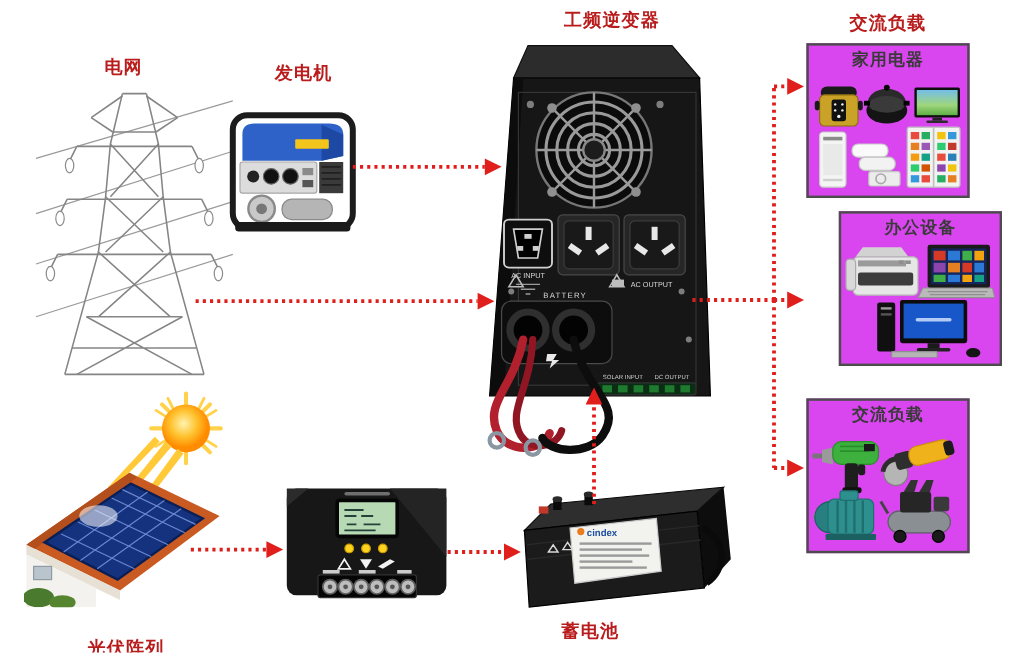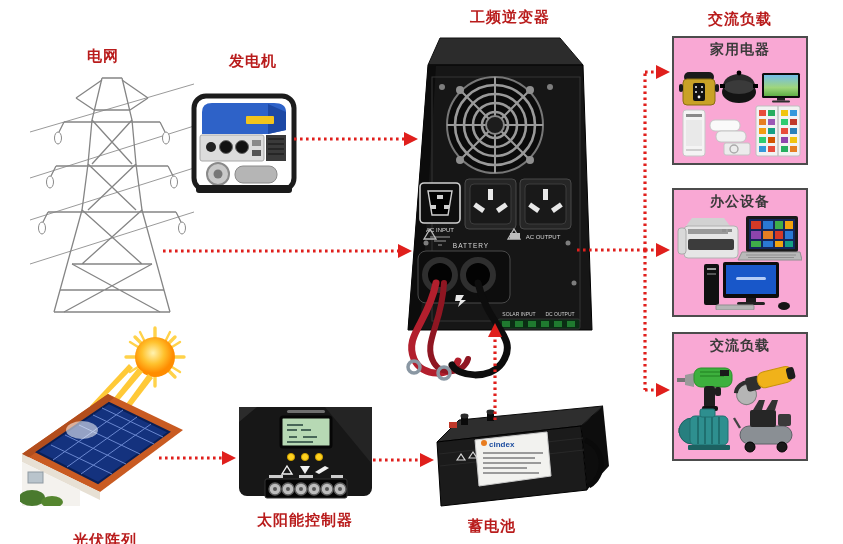--- a/index.html
+++ b/index.html
@@ -1,21 +1,21 @@
 <!DOCTYPE html>
 <html><head>
 <meta charset="utf-8">
 <style>
   html,body{margin:0;padding:0;background:#fff;}
   .canvas{position:relative;width:843px;height:544px;background:#ffffff;overflow:hidden;
           font-family:"Liberation Sans","DejaVu Sans",sans-serif;}
   .lbl{position:absolute;font-size:15px;font-weight:bold;color:#b91c1c;text-align:center;
        letter-spacing:1px;white-space:nowrap;z-index:4;}
   .load-box{position:absolute;left:672px;width:132px;height:125px;border:2px solid #4c4c4c;
-            background:#f9a8d4;z-index:3;}
+            background:#d946ef;z-index:3;}
   .load-box-title{width:100%;text-align:center;font-size:14px;font-weight:bold;color:#3a3a3a;
                   margin-top:3px;letter-spacing:1px;}
   .box-art{position:absolute;left:2px;top:22px;}
   svg{display:block;}
   #arrow-layer{position:absolute;left:0;top:0;z-index:5;pointer-events:none;}
   .comp{position:absolute;z-index:2;}
 </style>
 </head>
 <body>
 
@@ -40,21 +40,20 @@
       <polygon points="222,451 222,465 236,458"></polygon>
       <polygon points="420,453 420,467 434,460"></polygon>
     </g>
   </svg>
 
   <div class="lbl" style="left:62px;top:47px;width:82px;">电网</div>
   <div class="lbl" style="left:212px;top:52px;width:82px;">发电机</div>
   <div class="lbl" style="left:450px;top:8px;width:120px;">工频逆变器</div>
   <div class="lbl" style="left:688px;top:10px;width:104px;">交流负载</div>
   <div class="lbl" style="left:55px;top:511px;width:100px;margin-top:20px;">光伏阵列</div>
-  <div class="lbl" style="left:235px;top:511px;width:140px;">太阳能控制器</div>
   <div class="lbl" style="left:442px;top:517px;width:100px;">蓄电池</div>
 
   <div class="comp" style="left:28px;top:68px;">
     <svg width="168" height="250" viewBox="0 0 168 250">
       <g stroke="#9a9a9a" stroke-width="1">
         <path d="M2,64 L166,16" fill="none"></path>
         <path d="M2,110 L166,58" fill="none"></path>
         <path d="M2,152 L166,100" fill="none"></path>
         <path d="M2,196 L166,144" fill="none"></path>
       </g>
@@ -392,21 +391,21 @@
             <rect x="114" y="77" width="7" height="6" fill="#f1c40f"></rect>
           <rect x="83" y="86" width="7" height="6" fill="#3498db"></rect>
             <rect x="92" y="86" width="7" height="6" fill="#e74c3c"></rect>
             <rect x="105" y="86" width="7" height="6" fill="#27ae60"></rect>
             <rect x="114" y="86" width="7" height="6" fill="#e67e22"></rect>
         </g>
       </g>
     </svg>
   </div>
 
-  <div class="load-box" style="top:188px;">
+  <div class="load-box" style="top:176px;margin-left:27px;">
     <div class="load-box-title">办公设备</div>
     <svg class="box-art" width="126" height="98" viewBox="0 0 126 98">
       <g>
         <polygon points="16,6 48,6 54,14 10,14" fill="#d2d2d2"></polygon>
         <rect x="8" y="14" width="54" height="32" rx="4" fill="#e6e6e6" stroke="#b2b2b2"></rect>
         <rect x="12" y="17" width="40" height="5" fill="#9a9a9a"></rect>
         <rect x="12" y="27" width="46" height="11" rx="2" fill="#3c3c3c"></rect>
         <rect x="2" y="16" width="8" height="26" rx="3" fill="#d9d9d9" stroke="#aaa"></rect>
         <g fill="#8f8f8f">
             <rect x="46" y="17" width="4" height="3"></rect>

